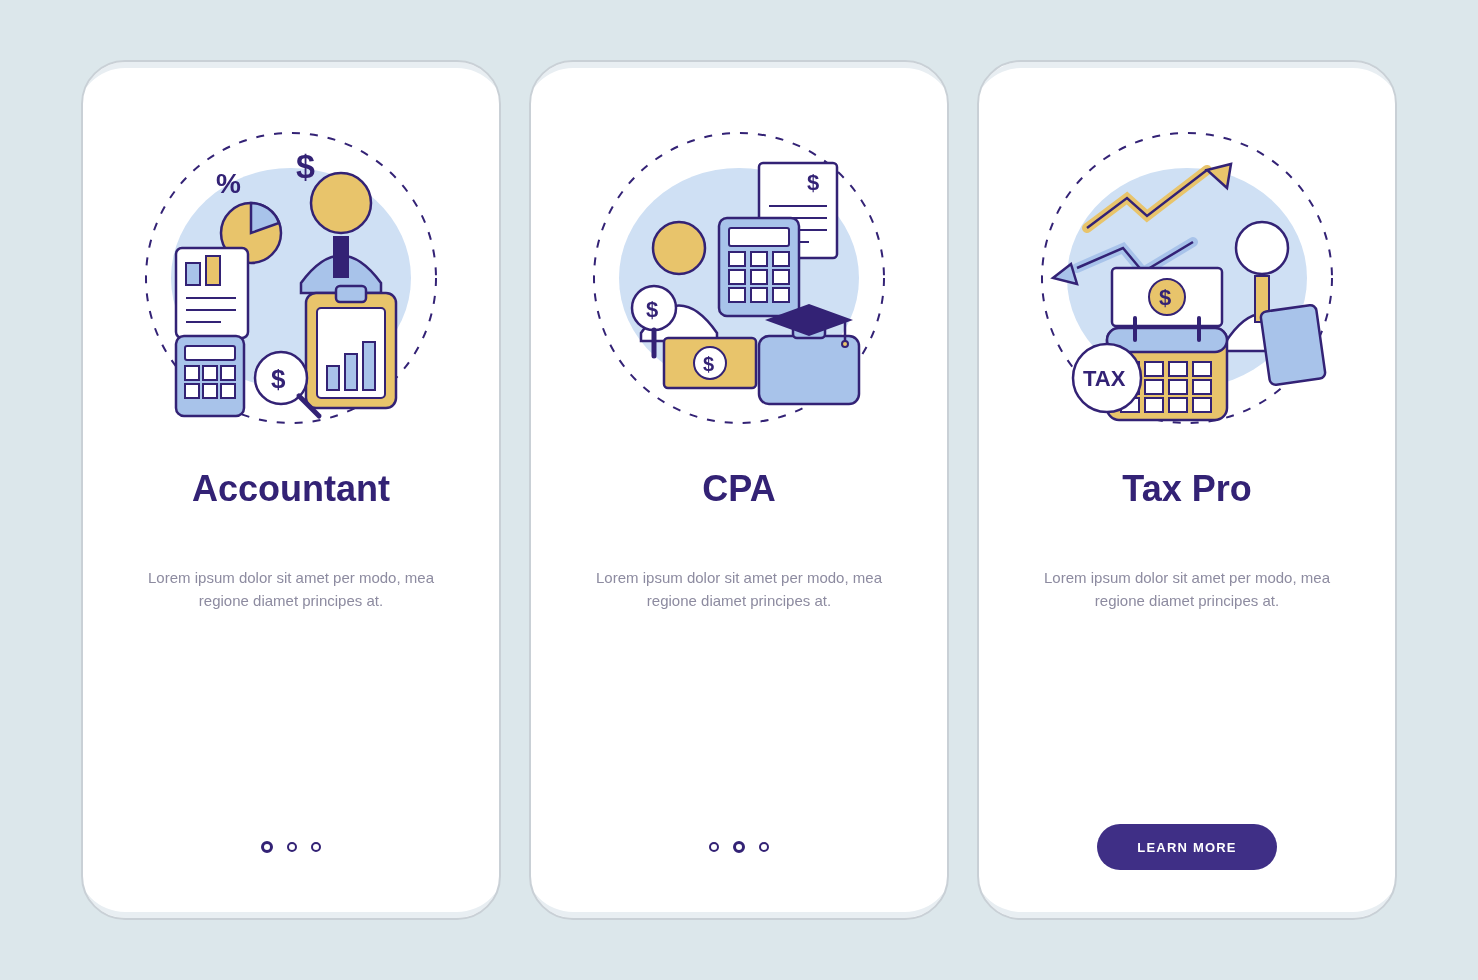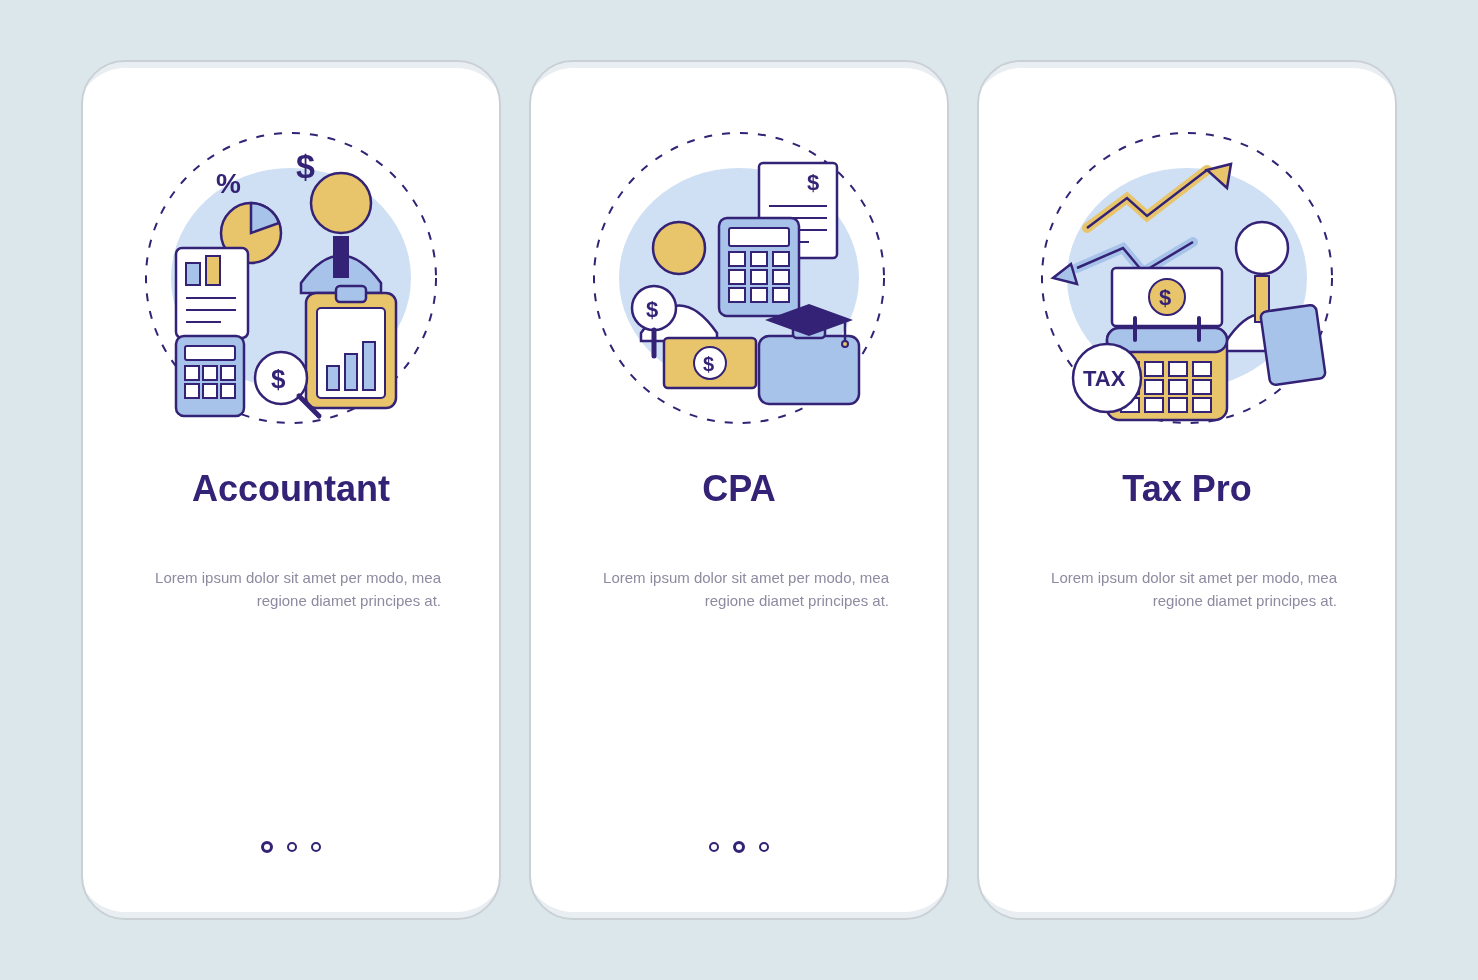--- a/index.html
+++ b/index.html
@@ -35,21 +35,21 @@
     font-size: 36px;
     font-weight: 800;
     color: #332275;
     text-align: center;
     margin-bottom: 56px;
   }
   .desc {
     font-size: 15px;
     line-height: 1.55;
     color: #8d8ba0;
-    text-align: right;
+    text-align: center;
     max-width: 300px;
     margin-bottom: auto;
   }
   .pager {
     display: flex;
     gap: 14px;
     align-items: center;
     margin-top: 20px;
     height: 46px;
   }
@@ -227,13 +227,14 @@
         <rect x="128" y="280" width="18" height="14" fill="#fff"></rect>
         <rect x="152" y="280" width="18" height="14" fill="#fff"></rect>
         <rect x="176" y="280" width="18" height="14" fill="#fff"></rect>
     </g>
 
     <circle cx="90" cy="260" r="34" fill="#fff" stroke="#332275" stroke-width="2.5"></circle>
     <text x="66" y="268" font-size="22" font-weight="800" fill="#332275">TAX</text>
   </svg>
   <h2 class="title">Tax Pro</h2>
   <p class="desc">Lorem ipsum dolor sit amet per modo, mea regione diamet principes at.</p>
+  <button class="cta">LEARN MORE</button>
 </div>
 
 </body></html>

